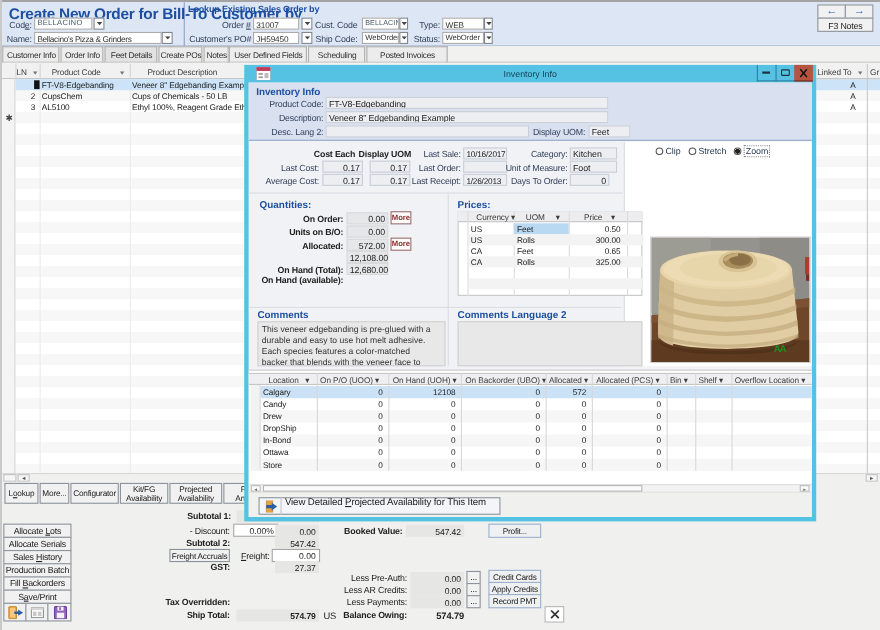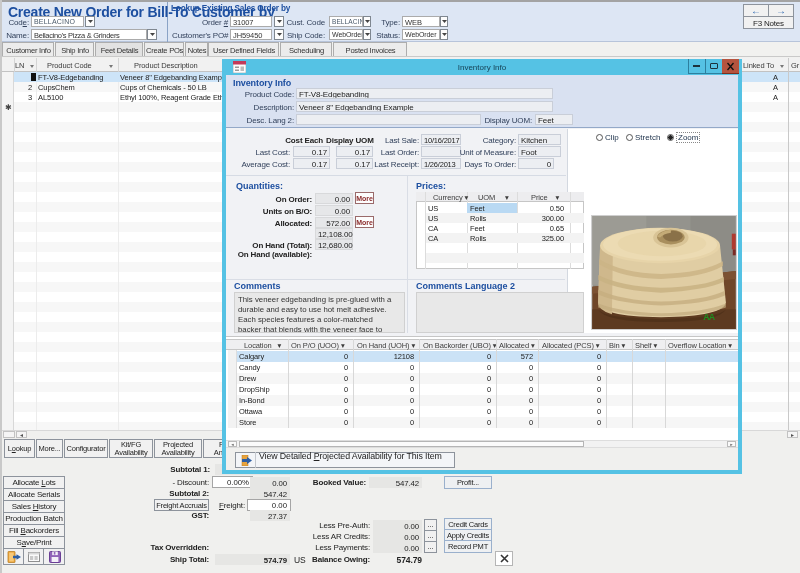--- a/index.html
+++ b/index.html
@@ -94,21 +94,21 @@
       <path d="M0 0 L5 0 L2.5 3 Z" fill="#444"></path>
     </svg>
   </div>
 
 <div class="a btn" style="left:743px;top:4px;width:26px;height:13px;font-weight:bold;color:#2a66b0;font-size:10px;line-height:12px;">←</div>
 <div class="a btn" style="left:768px;top:4px;width:26px;height:13px;font-weight:bold;color:#2a66b0;font-size:10px;line-height:12px;">→</div>
 <div class="a btn" style="left:743px;top:16px;width:51px;height:13px;padding-top:2px;">F3 Notes</div>
 
 <div class="a" style="left:2px;top:42px;width:798px;height:16px;background:#f1f1ef;"></div>
 <div class="tab" style="left:2px;width:52px;">Customer Info</div>
-<div class="tab" style="left:55px;width:39px;">Ship Info</div>
+<div class="tab" style="left:55px;width:39px;">Order Info</div>
 <div class="tab" style="left:95px;width:48px;background:#e2e2e2;">Feet Details</div>
 <div class="tab" style="left:144px;width:40px;">Create POs</div>
 <div class="tab" style="left:185px;width:23px;">Notes</div>
 <div class="tab" style="left:208px;width:71px;">User Defined Fields</div>
 <div class="tab" style="left:280px;width:52px;">Scheduling</div>
 <div class="tab" style="left:333px;width:74px;">Posted Invoices</div>
 
 <div class="a" style="left:2px;top:56px;width:798px;height:1px;background:#c9c9c9;"></div>
 
 <div class="a" style="left:2px;top:58px;width:798px;height:372px;background:#fff;"></div>

